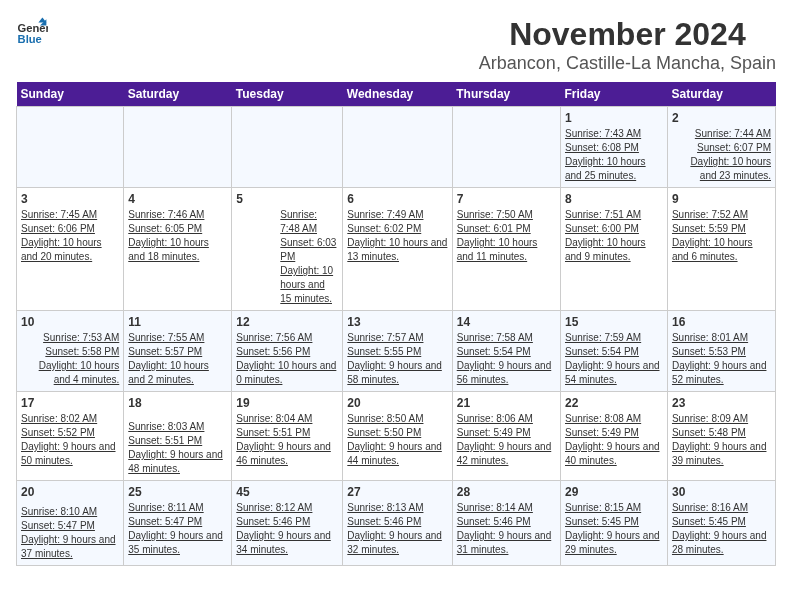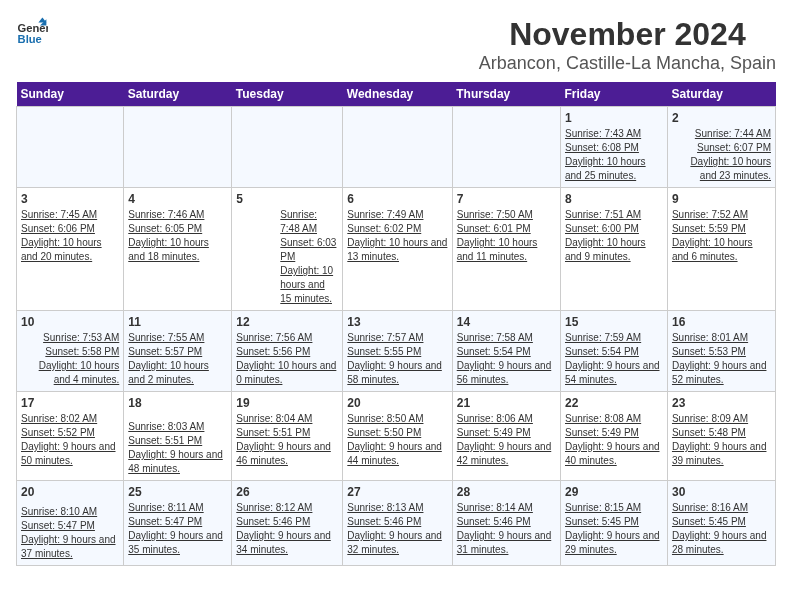--- a/index.html
+++ b/index.html
@@ -269,21 +269,21 @@
 Sunset: 5:47 PM
 Daylight: 9 hours and 37 minutes.</div>
         </td>
         <td>
           <div class="day-num">25</div>
           <div class="day-info" style="white-space: pre-line;">Sunrise: 8:11 AM
 Sunset: 5:47 PM
 Daylight: 9 hours and 35 minutes.</div>
         </td>
         <td>
-          <div class="day-num">26</div>
+          <div class="day-num">45</div>
           <div class="day-info" style="white-space: pre-line;">Sunrise: 8:12 AM
 Sunset: 5:46 PM
 Daylight: 9 hours and 34 minutes.</div>
         </td>
         <td>
           <div class="day-num">27</div>
           <div class="day-info" style="white-space: pre-line;">Sunrise: 8:13 AM
 Sunset: 5:46 PM
 Daylight: 9 hours and 32 minutes.</div>
         </td>

